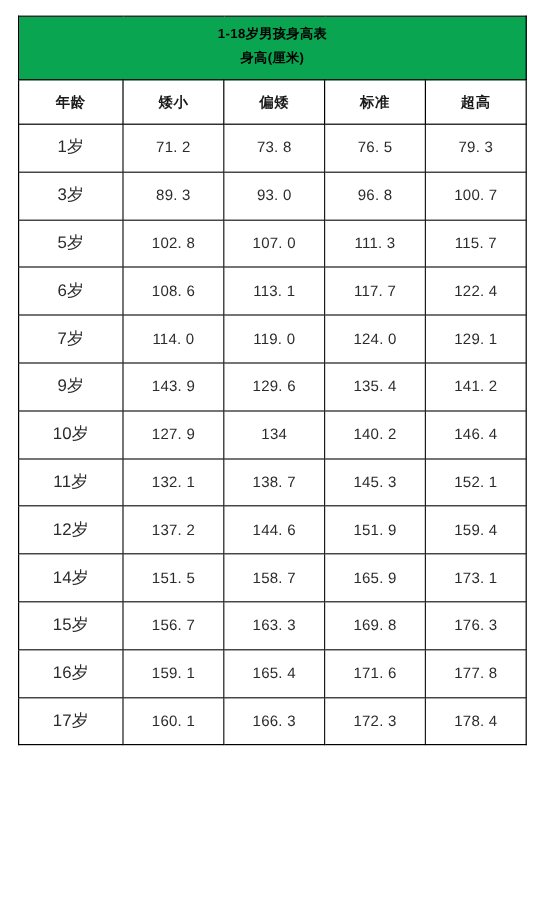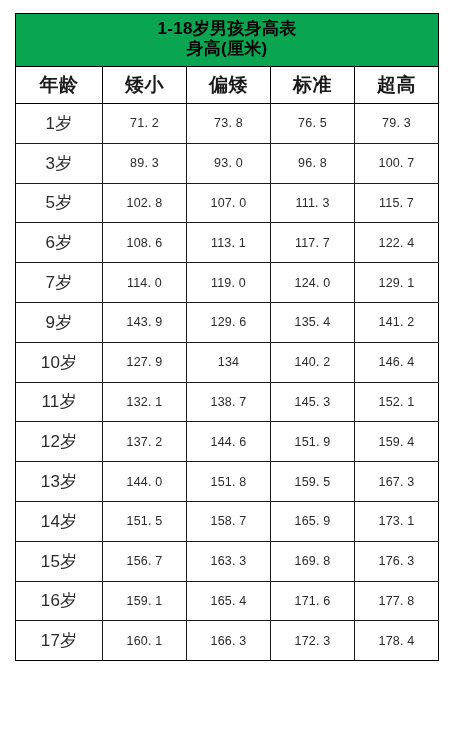--- a/index.html
+++ b/index.html
@@ -46,53 +46,53 @@
     border: 1.6px solid #000000;
     padding: 5px 0 7px 0;
     text-align: center;
     vertical-align: middle;
   }
   .title-line-1,
   .title-line-2 {
     display: block;
     color: #000000;
     font-weight: bold;
-    font-size: 17px;
+    font-size: 11px;
     line-height: 20px;
     letter-spacing: 0.3px;
   }
 
   
   tr.head-row th {
     height: 34px;
     background: #ffffff;
     border: 1.3px solid #000000;
     font-weight: bold;
-    font-size: 19px;
+    font-size: 12px;
     color: #1a1a1a;
     text-align: center;
     vertical-align: middle;
     letter-spacing: 0.5px;
   }
 
   
   tr.data-row td {
     height: 36.8px;
     background: #ffffff;
     border: 1.1px solid #1c1c1c;
     font-size: 12.5px;
     color: #2b2b2b;
     text-align: center;
     vertical-align: middle;
     font-weight: normal;
     letter-spacing: 0.2px;
     white-space: nowrap;
   }
   tr.data-row td.age-cell {
-    font-size: 17px;
+    font-size: 14px;
   }
   tr.data-row:last-child td {
     border-bottom: 1.6px solid #000000;
   }
   tr.data-row td:first-child {
     border-left: 1.6px solid #000000;
   }
   tr.data-row td:last-child {
     border-right: 1.6px solid #000000;
   }
@@ -183,27 +183,20 @@
             <td>152. 1</td>
           </tr>
           <tr class="data-row">
             <td class="age-cell">12岁</td>
             <td>137. 2</td>
             <td>144. 6</td>
             <td>151. 9</td>
             <td>159. 4</td>
           </tr>
           <tr class="data-row">
-            <td class="age-cell">13岁</td>
-            <td>144. 0</td>
-            <td>151. 8</td>
-            <td>159. 5</td>
-            <td>167. 3</td>
-          </tr>
-          <tr class="data-row">
             <td class="age-cell">14岁</td>
             <td>151. 5</td>
             <td>158. 7</td>
             <td>165. 9</td>
             <td>173. 1</td>
           </tr>
           <tr class="data-row">
             <td class="age-cell">15岁</td>
             <td>156. 7</td>
             <td>163. 3</td>

